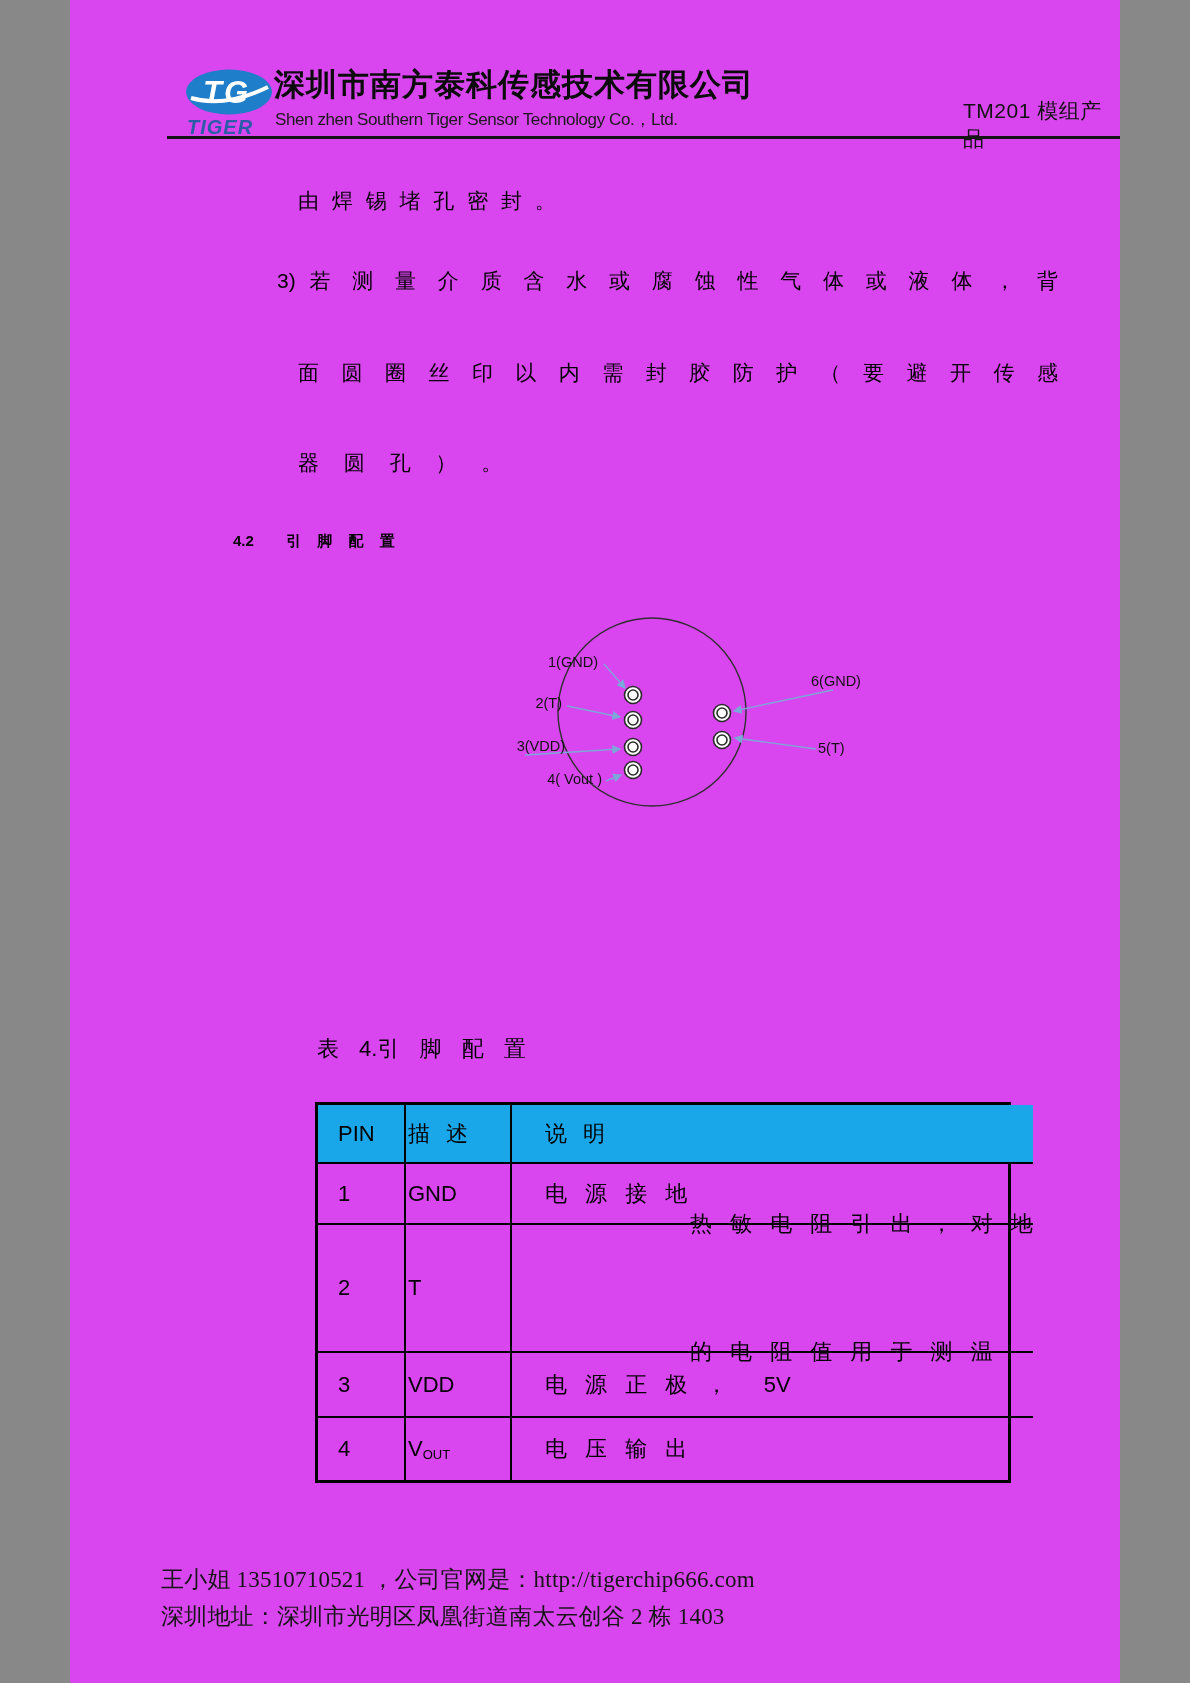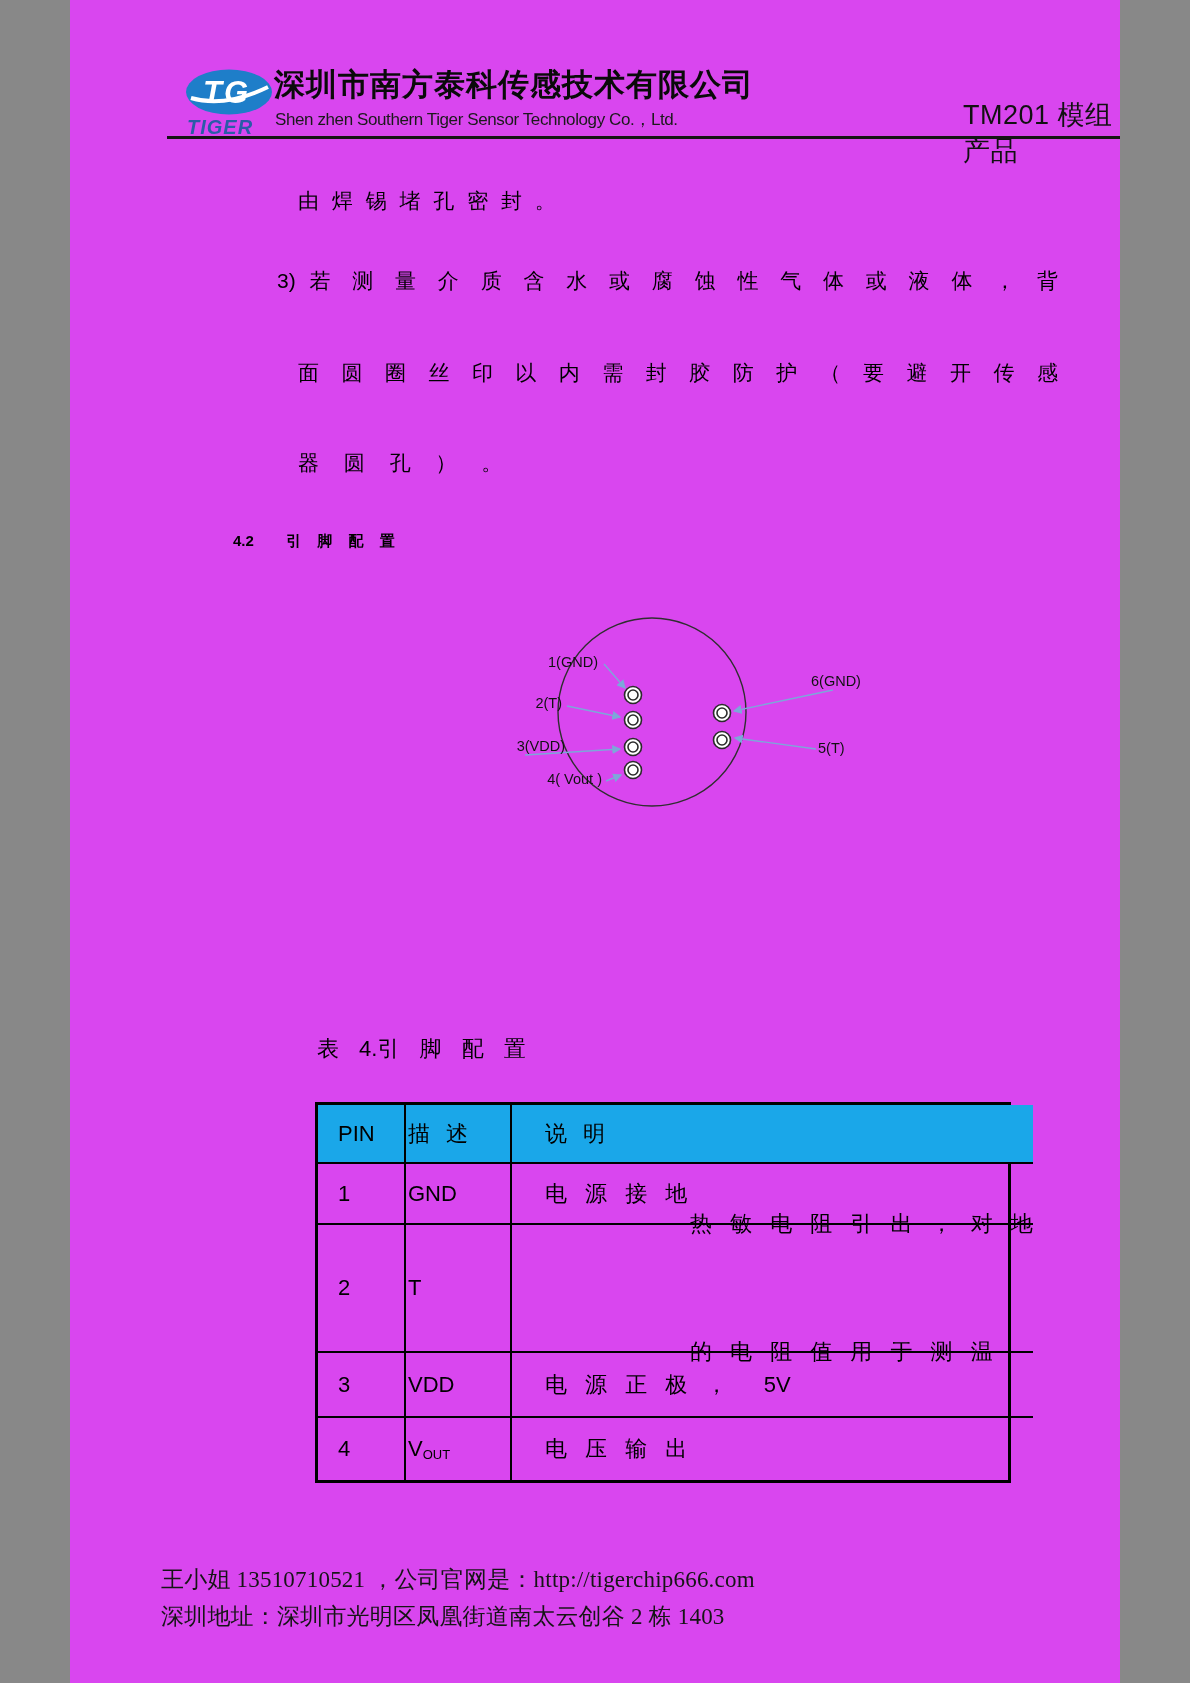--- a/index.html
+++ b/index.html
@@ -5,21 +5,21 @@
   html,body{margin:0;padding:0;background:#888;}
   .page{
     position:relative; width:1050px; height:1683px; background:#d946ef;
     font-family:"Liberation Sans","DejaVu Sans",sans-serif; color:#000;
     overflow:hidden; margin:0 auto;
   }
   .abs{position:absolute;}
   
   .company-cn{left:204px; top:64px; font-size:31px; font-weight:bold; letter-spacing:1px; color:#0a0a0a;}
   .company-en{left:205px; top:108px; font-size:17px; letter-spacing:-0.4px; color:#1a1a1a;}
-  .product-tag{left:893px; top:97px; font-size:27px; letter-spacing:0.5px; color:#111;}
+  .product-tag{left:893px; top:97px; font-size:21px; letter-spacing:0.5px; color:#111;}
   .header-rule{left:97px; top:136px; width:988px; height:2.5px; background:var(--line-dark);}
   .logo-svg{left:105px; top:58px;}
   .logo-tiger{font-style:italic; font-weight:bold; font-size:20px; letter-spacing:1px; fill:var(--logo-text-blue);}
   
   .bodyline{font-size:21px; line-height:23px; color:#000; white-space:pre;}
   .l1{left:228px; top:189px; word-spacing:7px;text-align:center;}
   .l2{left:207px; top:269px; width:781px; text-align:justify; text-align-last:justify; white-space:normal;}
   .l3{left:228px; top:361px; width:760px; text-align:justify; text-align-last:justify; white-space:normal;}
   .l4{left:228px; top:451px; word-spacing:19px;}
   .section-heading{left:163px; top:532px; font-size:15px; font-weight:bold; word-spacing:12px; white-space:pre; color:#000;}

